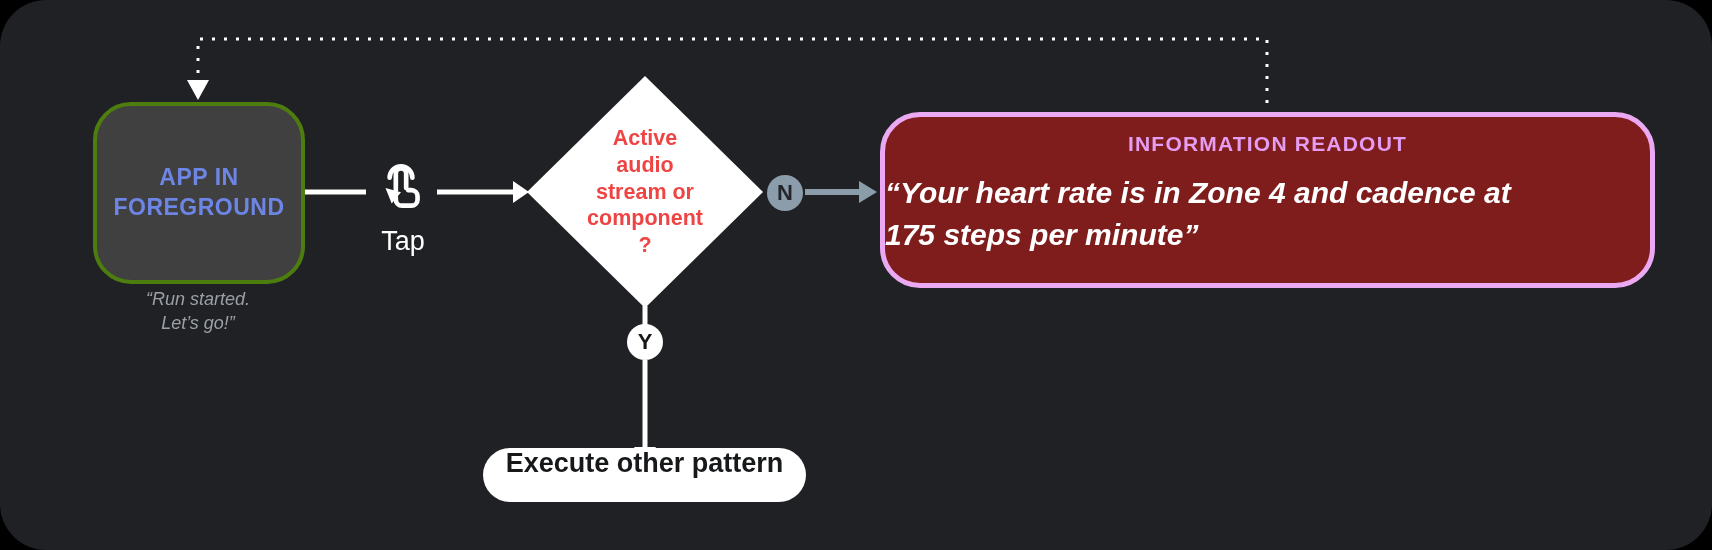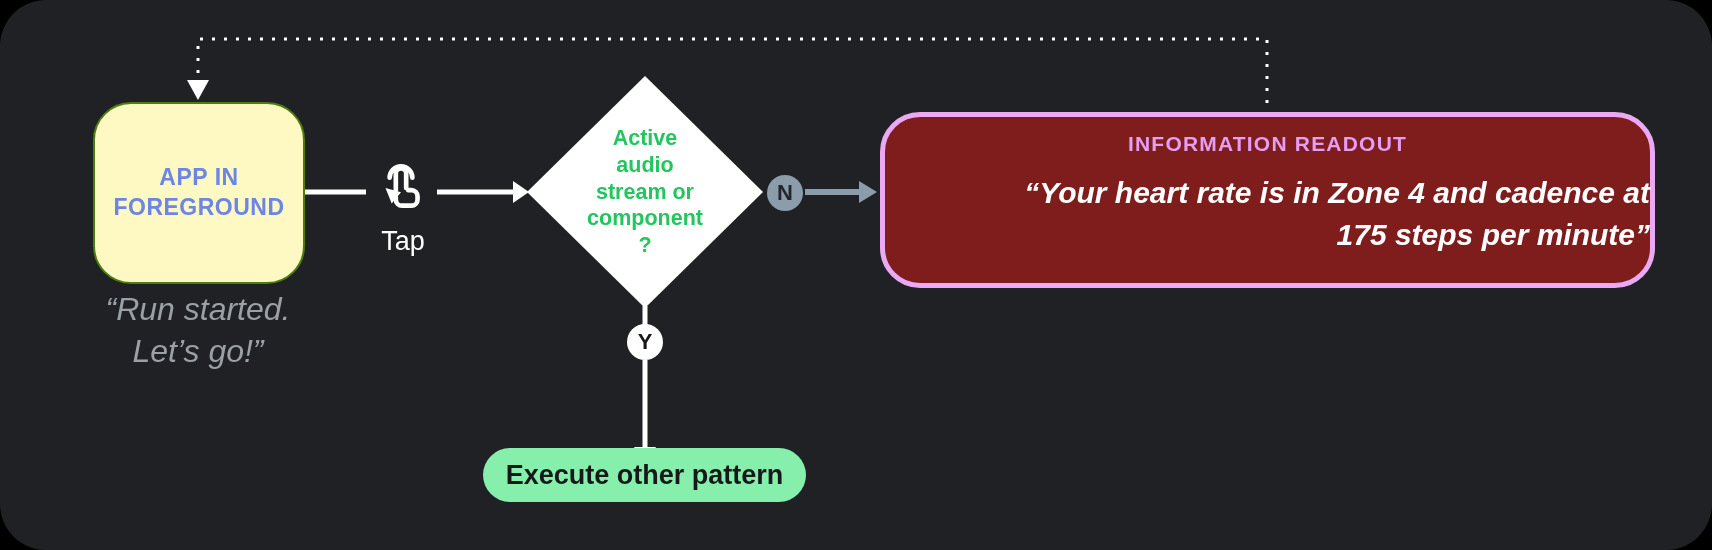--- a/index.html
+++ b/index.html
@@ -6,70 +6,70 @@
   * { box-sizing:border-box; }
   .canvas {
     position:relative; width:1712px; height:550px;
     background:#202124; border-radius:46px; overflow:hidden;
     font-family:"Liberation Sans","DejaVu Sans",sans-serif;
   }
   .wires { position:absolute; left:0; top:0; width:1712px; height:550px; }
 
   .app-node {
     position:absolute; left:93px; top:102px; width:212px; height:182px;
-    background:#fef9c3; border:2px solid #4d7c0f; border-radius:38px;
+    background:#404040; border:4px solid #4d7c0f; border-radius:38px;
     display:flex; align-items:center; justify-content:center;
   }
   .app-node .label {
     width:172px; text-align:center; color:#6d85e5;
     font-size:23px; font-weight:bold; letter-spacing:.5px; line-height:1.3;
   }
   .app-caption {
     position:absolute; left:68px; top:288px; width:260px; text-align:center;
-    color:#9aa0a6; font-size:32px; font-style:italic; line-height:1.32;
+    color:#9aa0a6; font-size:18px; font-style:italic; line-height:1.32;
     white-space:pre-line;
   }
   .tap-icon-wrap { position:absolute; left:374px; top:156px; width:54px; height:60px; }
   .tap-label {
     position:absolute; left:351px; top:226px; width:104px; text-align:center;
     color:#fff; font-size:27px; font-weight:normal;
   }
   .decision-label {
     position:absolute; left:545px; top:97px; width:200px; height:190px;
     display:flex; align-items:center; justify-content:center;
   }
   .decision-label .txt {
-    text-align:center; color:#22c55e; font-size:21.5px; font-weight:bold;
+    text-align:center; color:#ef4444; font-size:21.5px; font-weight:bold;
     line-height:1.25; white-space:pre-line;
   }
   .badge {
     position:absolute; width:36px; height:36px; border-radius:50%;
     display:flex; align-items:center; justify-content:center;
     font-size:22px; font-weight:bold;
   }
   .badge-n { left:767px; top:175px; background:#8b9cab; color:#23262a; }
   .badge-y { left:627px; top:324px; background:#ffffff; color:#17181a; }
 
   .readout {
     position:absolute; left:880px; top:112px; width:775px; height:176px;
     background:#7f1d1d; border:5px solid #eaa9f2; border-radius:40px;
   }
   .readout-title {
     margin-top:15px; text-align:center; color:#e59df2;
     font-size:21px; font-weight:bold; letter-spacing:1.2px;
   }
   .readout-quote {
-    margin-top:16px; text-align:right; color:#ffffff;
+    margin-top:16px; text-align:left; color:#ffffff;
     font-size:30px; font-weight:bold; font-style:italic; line-height:1.4;
     white-space:pre-line;
   }
   .action-pill {
     position:absolute; left:483px; top:448px; width:323px; height:54px;
-    background:#86efac; border-radius:27px;
-    display:flex; align-items:center; justify-content:center;
+    background:#ffffff; border-radius:27px;
+    display:flex; justify-content:center;
   }
   .action-pill .label { color:#17181a; font-size:27px; font-weight:bold; }
 </style>
 </head>
 <body>
 
 <div class="canvas">
 
   <svg class="wires" viewBox="0 0 1712 550">
 

